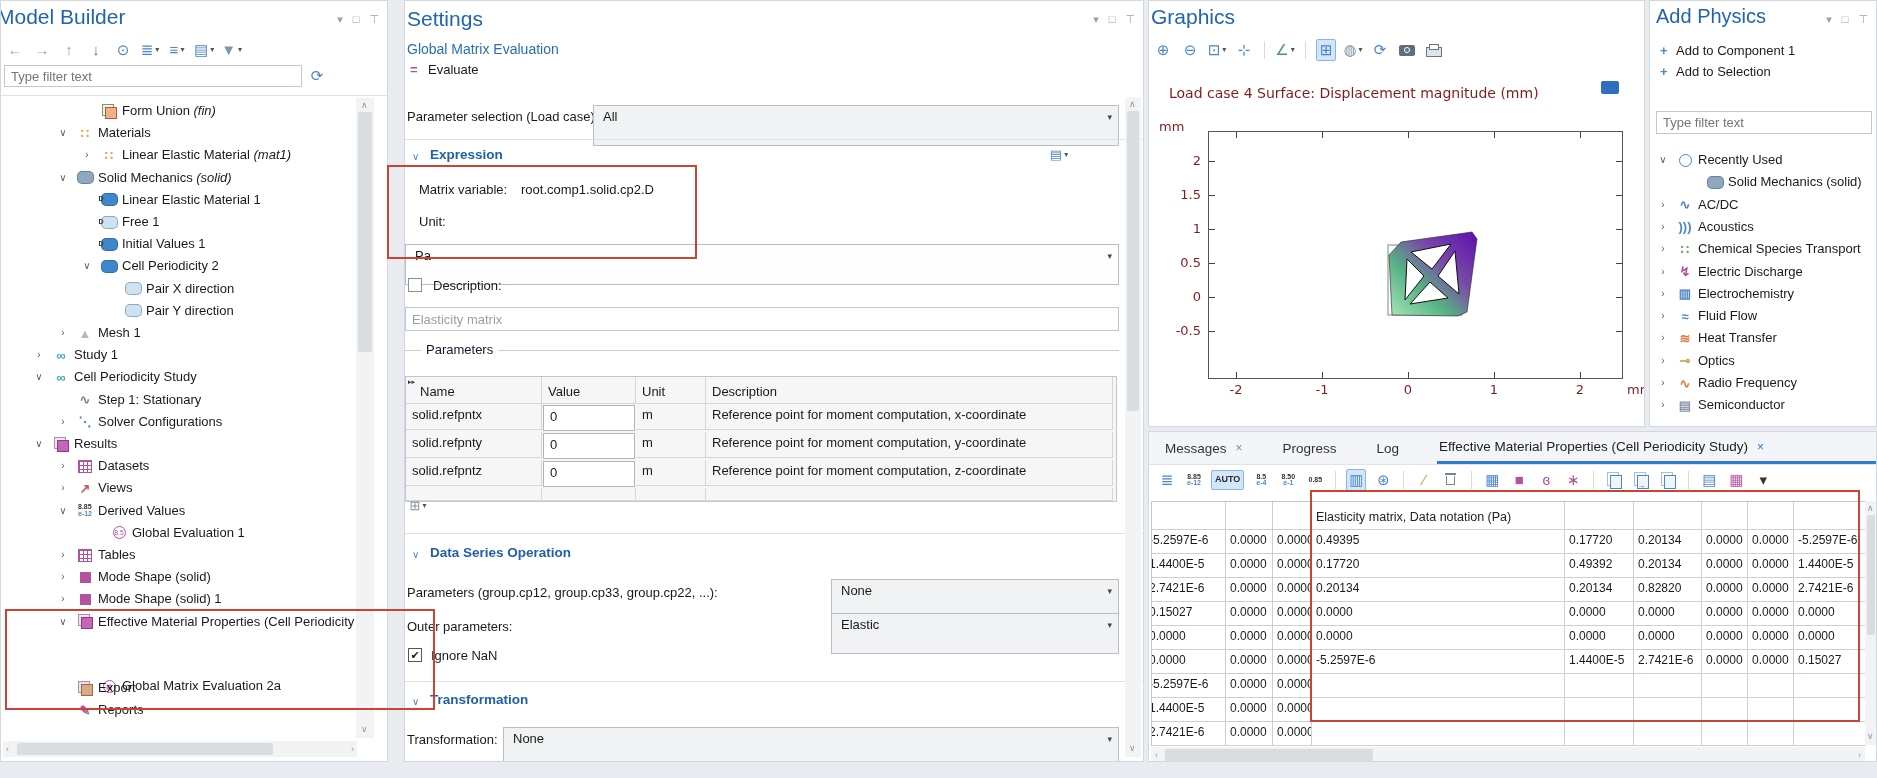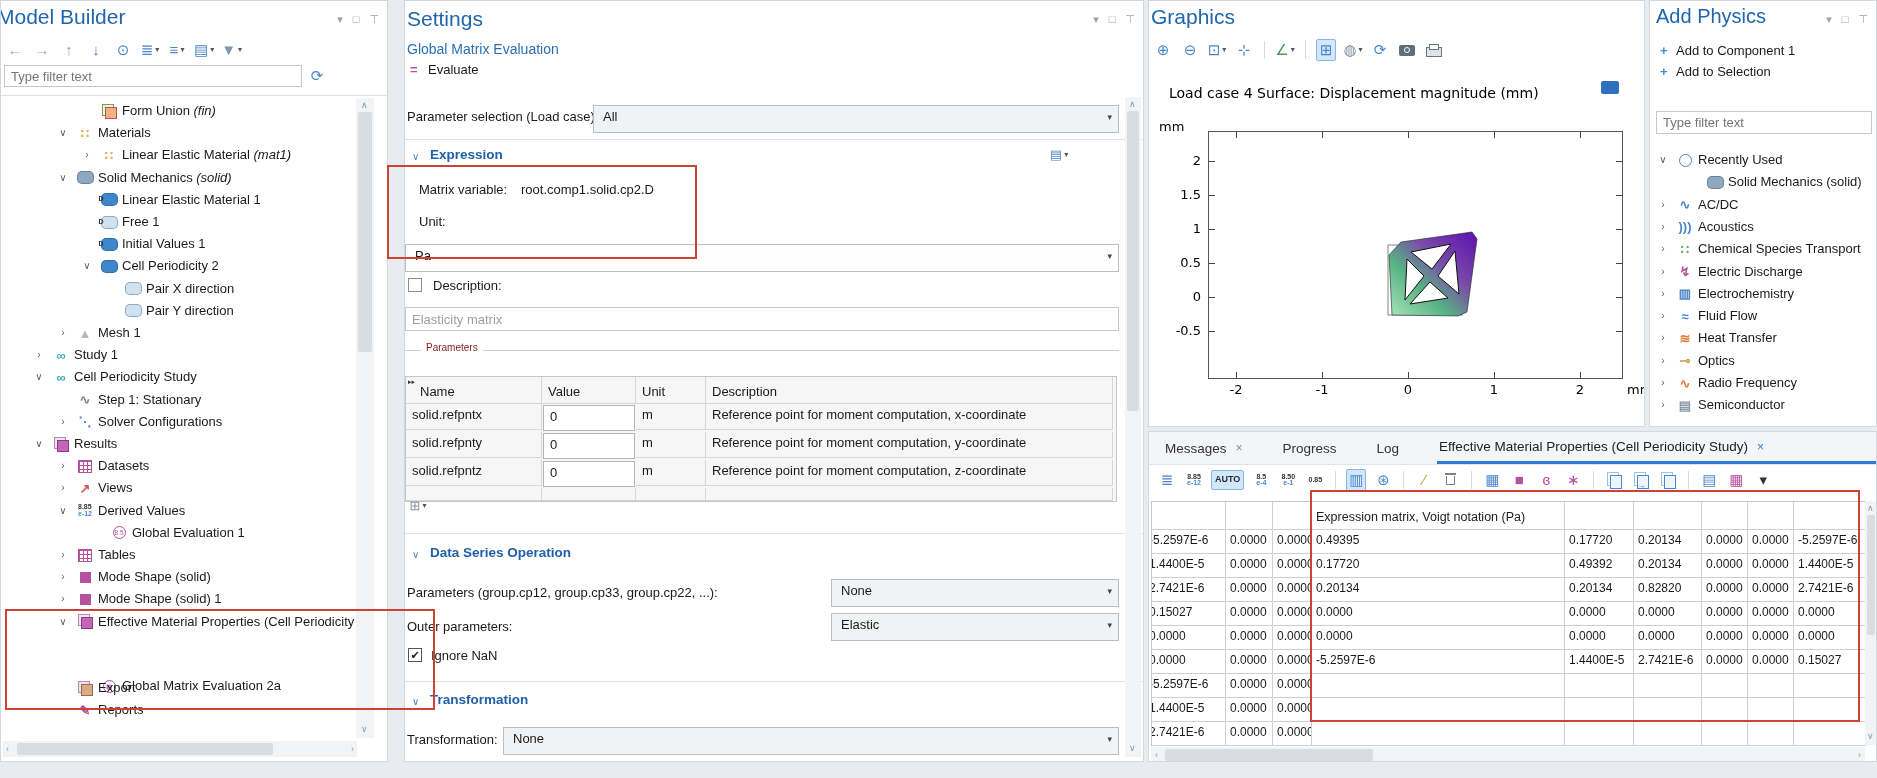--- a/index.html
+++ b/index.html
@@ -6,21 +6,21 @@
   #app{position:relative;width:1877px;height:778px;background:#e8ebef;font-family:"Liberation Sans",sans-serif;overflow:hidden;color:#1a1a1a}
   .panel{position:absolute;background:#fff;border:1px solid #d3d8dd;box-sizing:border-box;overflow:hidden}
   .ptitle{position:absolute;color:#2166ac;font-size:21px;white-space:nowrap;font-weight:400}
   .psub{position:absolute;color:#2a6fb3;font-size:14px;white-space:nowrap}
   .wctrl{position:absolute;top:12px;right:8px;color:#9aa2ab;font-size:11px;display:flex;gap:10px}
   .wctrl span{cursor:default}
   .lbl{position:absolute;font-size:13px;white-space:nowrap;color:#1a1a1a}
   .sech{position:absolute;font-size:13.5px;font-weight:bold;color:#2160a8;white-space:nowrap}
   .chevblue{position:absolute;font-size:10px;color:#4a86c8}
   .div{position:absolute;height:1px;background:#dfe2e5}
-  .combo{position:absolute;background:#f1f2f3;border:1px solid #b9bec4;box-sizing:border-box;font-size:13px;color:#1a1a1a;padding:3px 20px 12px 9px;overflow:hidden;white-space:nowrap;height:28px}
+  .combo{position:absolute;background:#f1f2f3;border:1px solid #b9bec4;box-sizing:border-box;font-size:13px;color:#1a1a1a;padding:3px 20px 12px 9px;overflow:hidden;white-space:nowrap;height:41px}
   .combo.white{background:#fefefe}
   .combo .ca{position:absolute;right:6px;top:6px;font-size:9px;color:#444}
   .inp{position:absolute;border:1px solid #c3c8cd;box-sizing:border-box;font-size:13px;padding:2px 6px;font-family:"Liberation Sans",sans-serif;color:#222;background:#fff;height:24px}
   .inp.gray{color:#9aa0a6}
   .cb{position:absolute;width:14px;height:14px;border:1px solid #8a9097;box-sizing:border-box;background:#fff;font-size:11px;line-height:12px;text-align:center;color:#222}
   .toolbar{position:absolute;display:flex;align-items:center;gap:7px}
   .tbi{min-width:20px;height:22px;line-height:22px;text-align:center;font-size:15px;color:#4a86c8;position:relative;display:inline-flex;align-items:center;justify-content:center}
   .tbi.act{background:#d2e7fb;border:1px solid #88b6e8;box-sizing:border-box;border-radius:2px}
   .autob{font-size:9px;font-weight:bold;padding:0 3px;background:#d2e7fb;border:1px solid #88b6e8;border-radius:2px;color:#2a2a2a;height:18px;line-height:17px}
   .vsep{width:1px;height:18px;background:#d8dbde;margin:0 3px}
@@ -37,37 +37,37 @@
   .istack{width:10px;height:10px;border:1px solid;display:inline-block;margin-left:3px;margin-top:3px}
   .igrid{width:12px;height:11px;border:1px solid;background-color:#fff;background-size:4px 4px;display:inline-block}
   .icirc{width:13px;height:13px;border:1.5px solid;border-radius:50%;font-size:6.5px;line-height:11px;text-align:center;box-sizing:border-box;display:inline-block}
   .isq{width:11px;height:11px;display:inline-block}
   .inum{display:inline-flex;flex-direction:column;font-size:7px;line-height:6.5px;font-weight:bold;color:#333}
   .inum i{font-style:normal}
   .inum i:last-child{color:#4a86c8}
   .vsb,.hsb{position:absolute;background:#f2f3f4}
   .sba{position:absolute;color:#8f969e;font-size:9px;line-height:10px}
   .thumb{position:absolute;background:#dadde0;border-radius:2px}
-  .xtl,.ytl{position:absolute;font-family:"DejaVu Sans",sans-serif;font-size:13px;color:#000000}
+  .xtl,.ytl{position:absolute;font-family:"DejaVu Sans",sans-serif;font-size:13px;color:#7f1d1d}
   .ytl{text-align:right}
   .tick{position:absolute;background:#444}
   .ann{position:absolute;border:2px solid #cb4335;pointer-events:none;z-index:50}
   .tabbar{position:absolute;left:0;top:0;right:0;height:33px;background:#f3f5f8;border-bottom:1px solid #e0e3e6;display:flex;align-items:stretch;padding-left:14px;gap:36px;box-sizing:border-box}
   .tab{display:flex;align-items:center;gap:9px;font-size:13.5px;color:#333;box-sizing:border-box;padding:0 2px;white-space:nowrap}
   .tab .x{color:#8a9097;font-size:12px}
   .tab.active{border-bottom:3px solid #2e7cd6;color:#222;flex:1}
   .tab.active .x{color:#2e7cd6}
   .mtbl{position:absolute;display:grid;font-size:12px;background:#fff;border-top:1px solid #c2c6ca;border-left:1px solid #c2c6ca}
   .mtbl .c{border-right:1px solid #cdd0d3;border-bottom:1px solid #cdd0d3;padding:3px 4px 0 4px;overflow:hidden;white-space:nowrap;box-sizing:border-box}
   .mtbl .hd{font-size:12.5px;color:#222}
   .clipL span{display:inline-block;margin-left:-7px;white-space:nowrap}
   .stbl{position:absolute;display:grid;font-size:13px;border:1px solid #c2c6ca;background:#f6f6f6}
   .stbl .c{border-right:1px solid #d4d7da;border-bottom:1px solid #d4d7da;padding:3px 6px 0 6px;overflow:hidden;white-space:nowrap;box-sizing:border-box}
   .stbl .vc{background:#fff;border:1px solid #b0b5ba;margin:1px}
-  .grpl{position:absolute;font-size:10px;color:#7f1d1d;background:#fff;padding:0 5px;z-index:2}
+  .grpl{position:absolute;font-size:13px;color:#0f172a;background:#fff;padding:0 5px;z-index:2}
   .plus{color:#4a86c8;font-weight:bold;font-size:13px;position:absolute}
 </style>
 </head>
 <body>
 
 <div id="app">
 
   <div class="panel" style="left:0;top:0;width:388px;height:762px">
     <div class="ptitle" style="left:-4px;top:4px">Model Builder</div>
     <div class="wctrl">
@@ -639,21 +639,21 @@
         </span>
         <span class="vsep"></span>
         <span class="tbi" style="color: rgb(74, 134, 200);">▤</span>
         <span class="tbi" style="color: rgb(181, 82, 159);">▦</span>
         <span class="tbi" style="color: rgb(51, 51, 51);">▾</span>
       </div>
     <div id="msg-table" class="mtbl" style="left:2px;top:69px;width:714px;grid-template-columns:74px 47px 39px 253px 69px 68px 46px 46px 72px">
         <div class="c hd" style="height: 28px; padding-top: 8px;"></div>
         <div class="c hd" style="height: 28px; padding-top: 8px;"></div>
         <div class="c hd" style="height: 28px; padding-top: 8px;"></div>
-        <div class="c hd" style="height: 28px; padding-top: 8px;">Expression matrix, Voigt notation (Pa)</div>
+        <div class="c hd" style="height: 28px; padding-top: 8px;">Elasticity matrix, Data notation (Pa)</div>
         <div class="c hd" style="height: 28px; padding-top: 8px;"></div>
         <div class="c hd" style="height: 28px; padding-top: 8px;"></div>
         <div class="c hd" style="height: 28px; padding-top: 8px;"></div>
         <div class="c hd" style="height: 28px; padding-top: 8px;"></div>
         <div class="c hd" style="height: 28px; padding-top: 8px;"></div>
         <div class="c clipL" style="height: 24px;"><span>-5.2597E-6</span></div>
         <div class="c" style="height: 24px;">0.0000</div>
         <div class="c" style="height: 24px;">0.0000</div>
         <div class="c" style="height: 24px;">0.49395</div>
         <div class="c" style="height: 24px;">0.17720</div>

